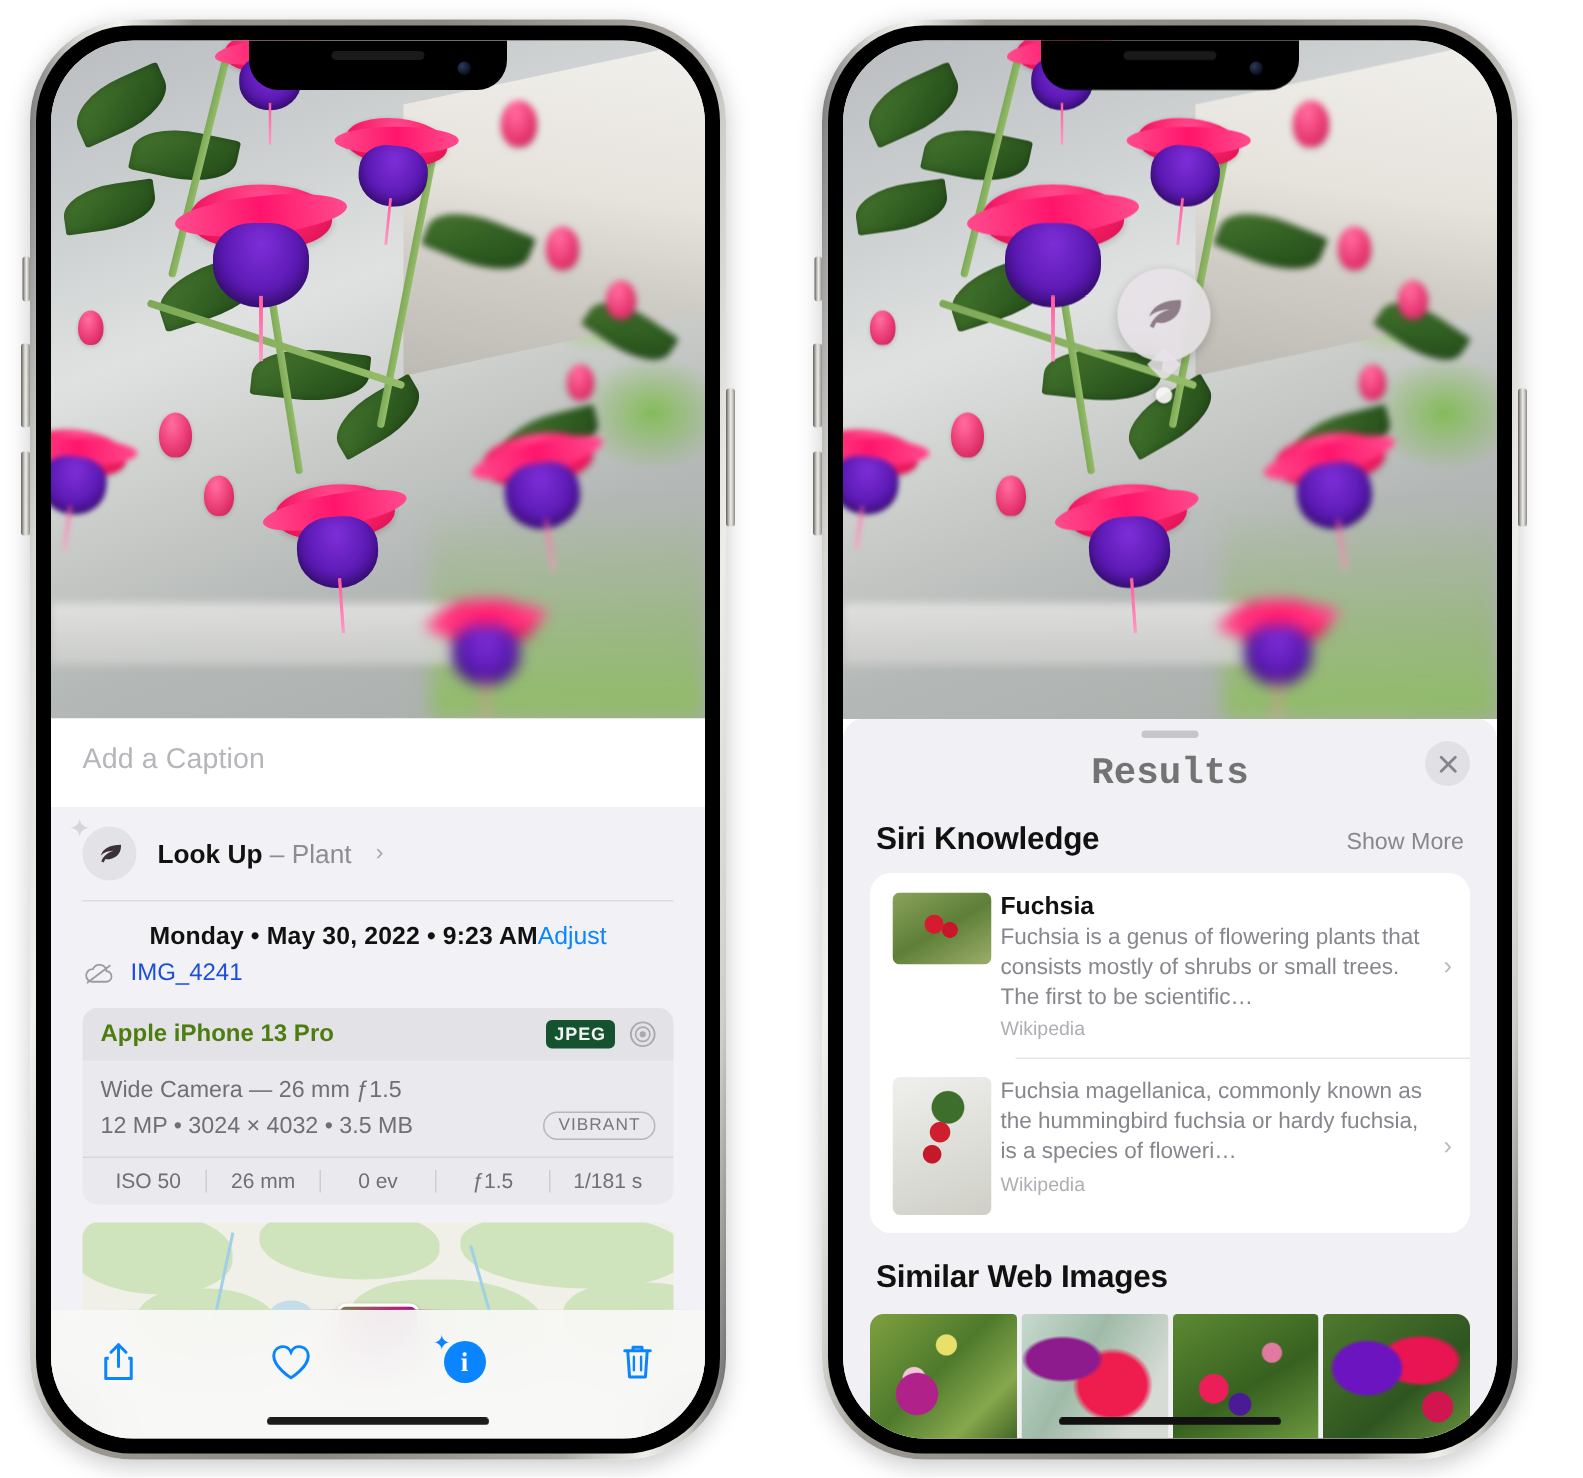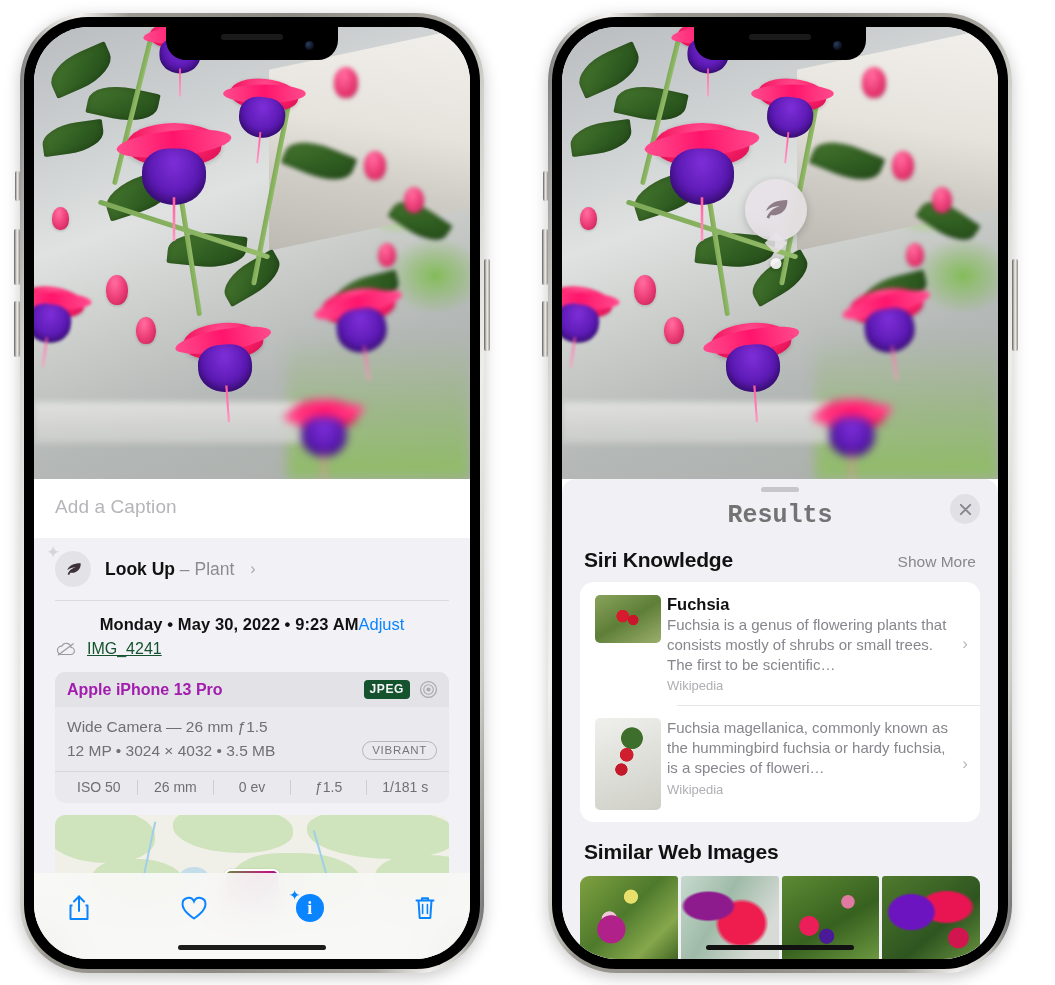--- a/index.html
+++ b/index.html
@@ -179,33 +179,33 @@
   .lookup-label .sub { font-weight: 400; color: #8c8c92; }
   .chev { color: #a9a9ae; font-size: 16px; margin-left: 2px; }
 
   .date-row {
     display: flex; align-items: baseline; justify-content: center;
     padding: 14px 21px 2px;
   }
   .date-text { font-size: 16.5px; font-weight: 700; color: #111; letter-spacing: .1px; }
   .adjust { font-size: 16.5px; color: #0a84ff; }
   .file-row { display: flex; align-items: center; gap: 10px; padding: 4px 21px 14px; }
-  .file-name { font-size: 16px; color: #14532d; text-decoration: underline; }
+  .file-name { font-size: 16px; color: #1d4ed8; }
 
   .cam-card {
     margin: 0 21px 12px;
     border-radius: 10px; overflow: hidden;
     background: #e9e9ee;
   }
   .cam-head {
     display: flex; align-items: center; justify-content: space-between;
     padding: 8px 11px 8px 12px;
     background: #e2e2e7;
   }
-  .cam-name { font-size: 16px; font-weight: 700; color: #a21caf; }
+  .cam-name { font-size: 16px; font-weight: 700; color: #4d7c0f; }
   .cam-head-right { display: flex; align-items: center; gap: 9px; }
   .tag-jpeg {
     font-size: 12px; font-weight: 700; color: #f4f4f6; letter-spacing: .6px;
     background: #14532d; border-radius: 4px; padding: 2px 6px 3px;
   }
   .hdr-icon { width: 19px; height: 19px; }
   .cam-body { padding: 8px 12px 9px; }
   .cam-line { font-size: 15.5px; color: #6f6f76; line-height: 1.52; }
   .cam-body-row { display: flex; align-items: center; justify-content: space-between; }
   .tag-vibrant {

